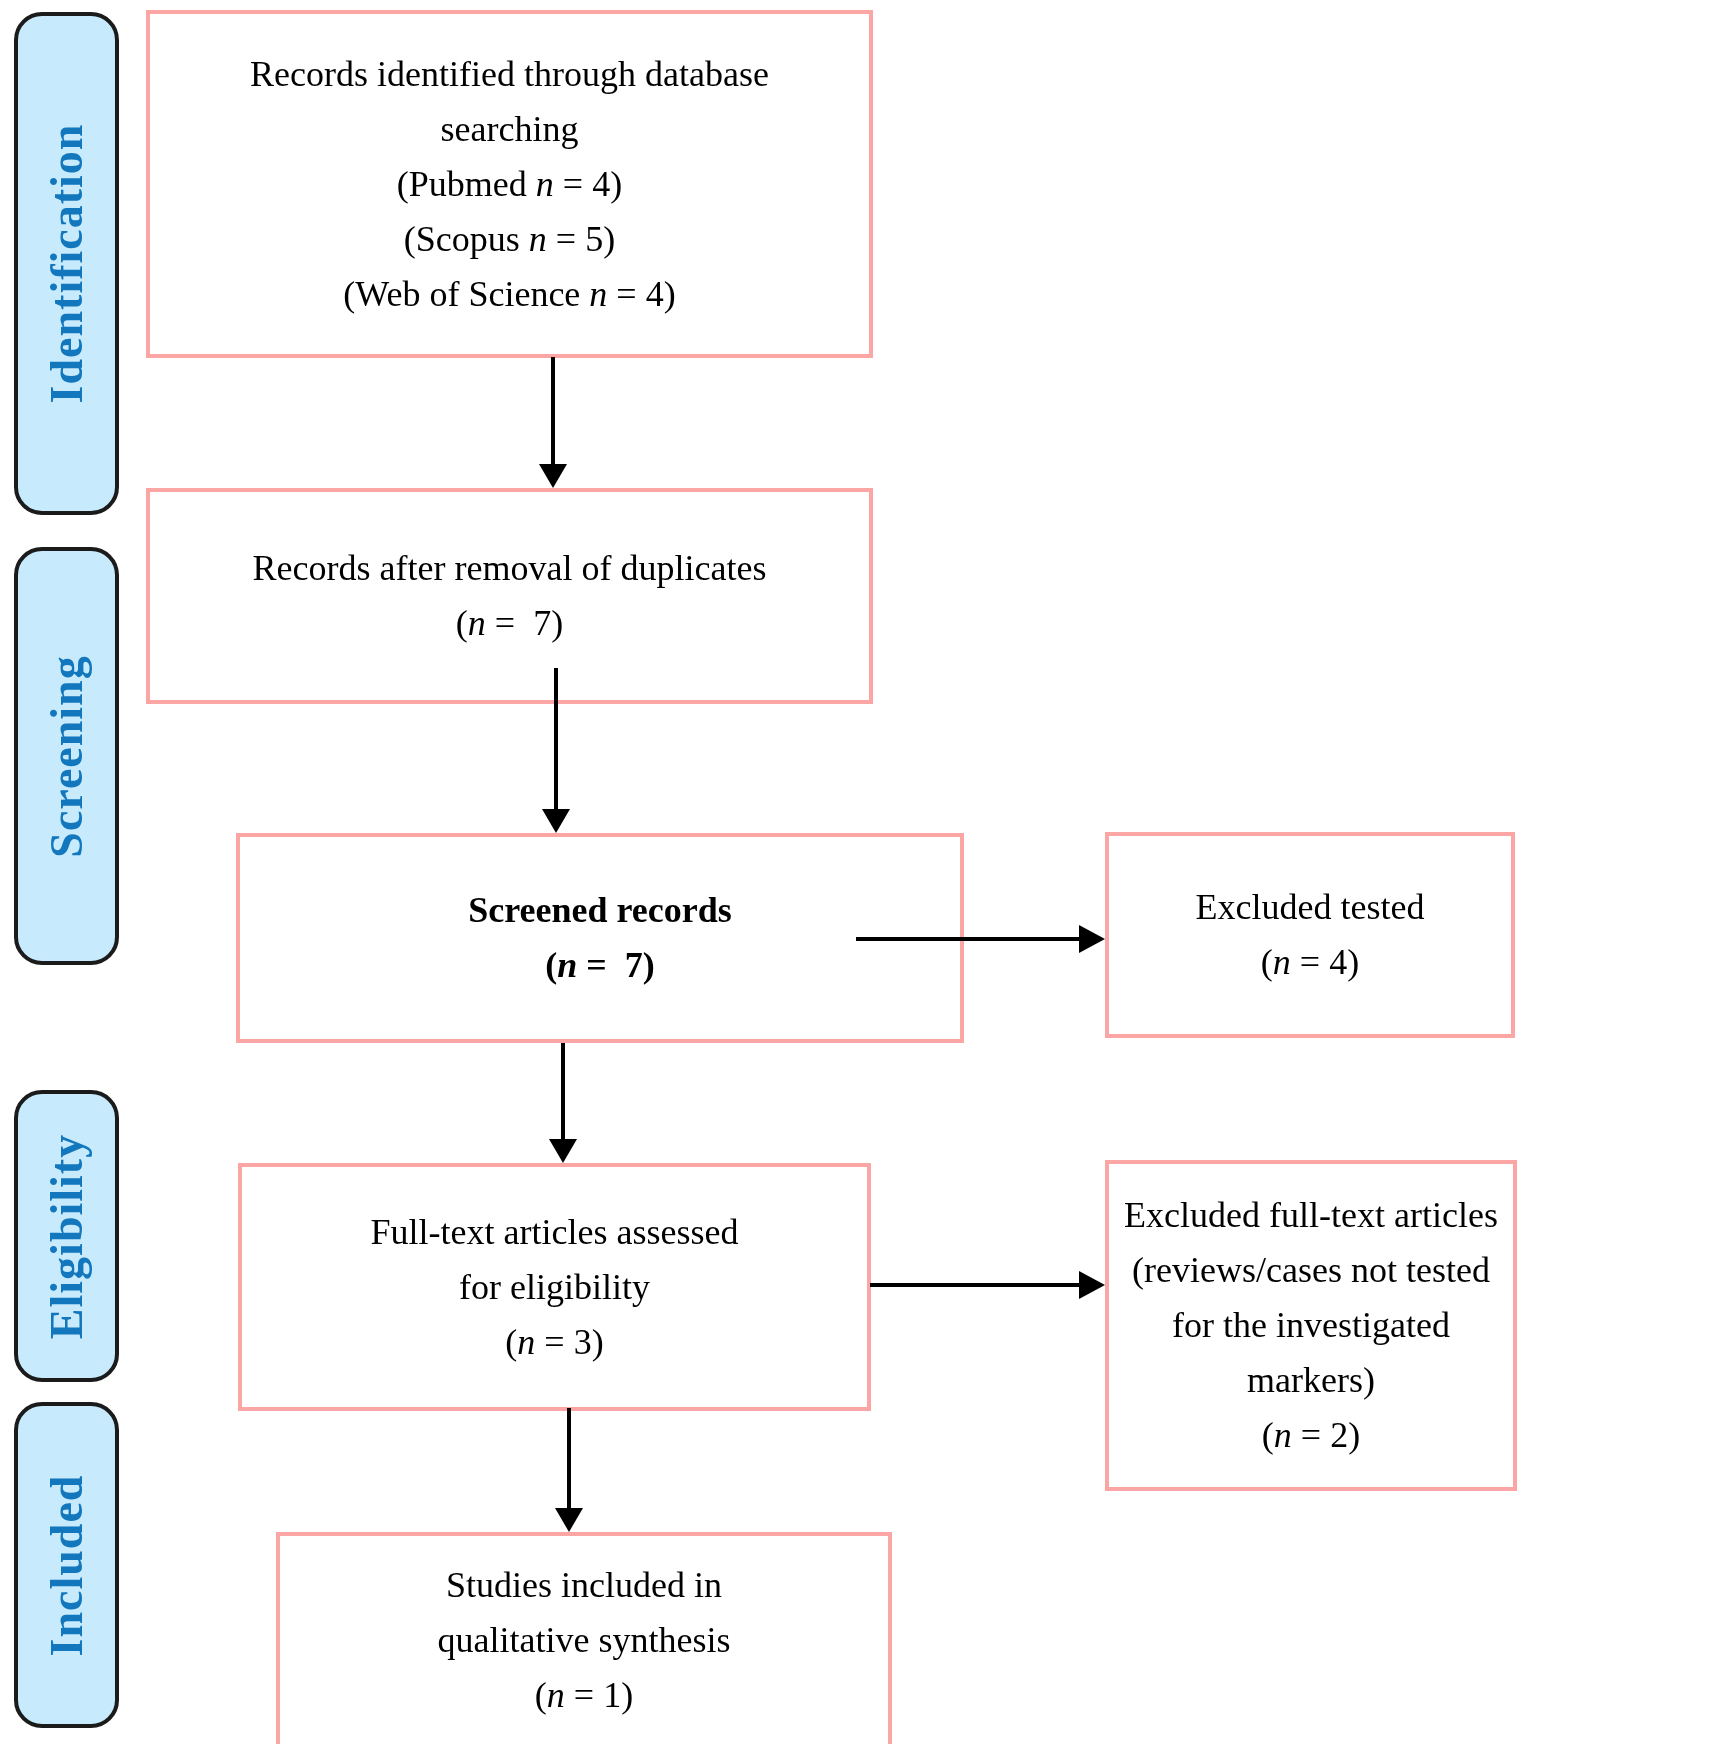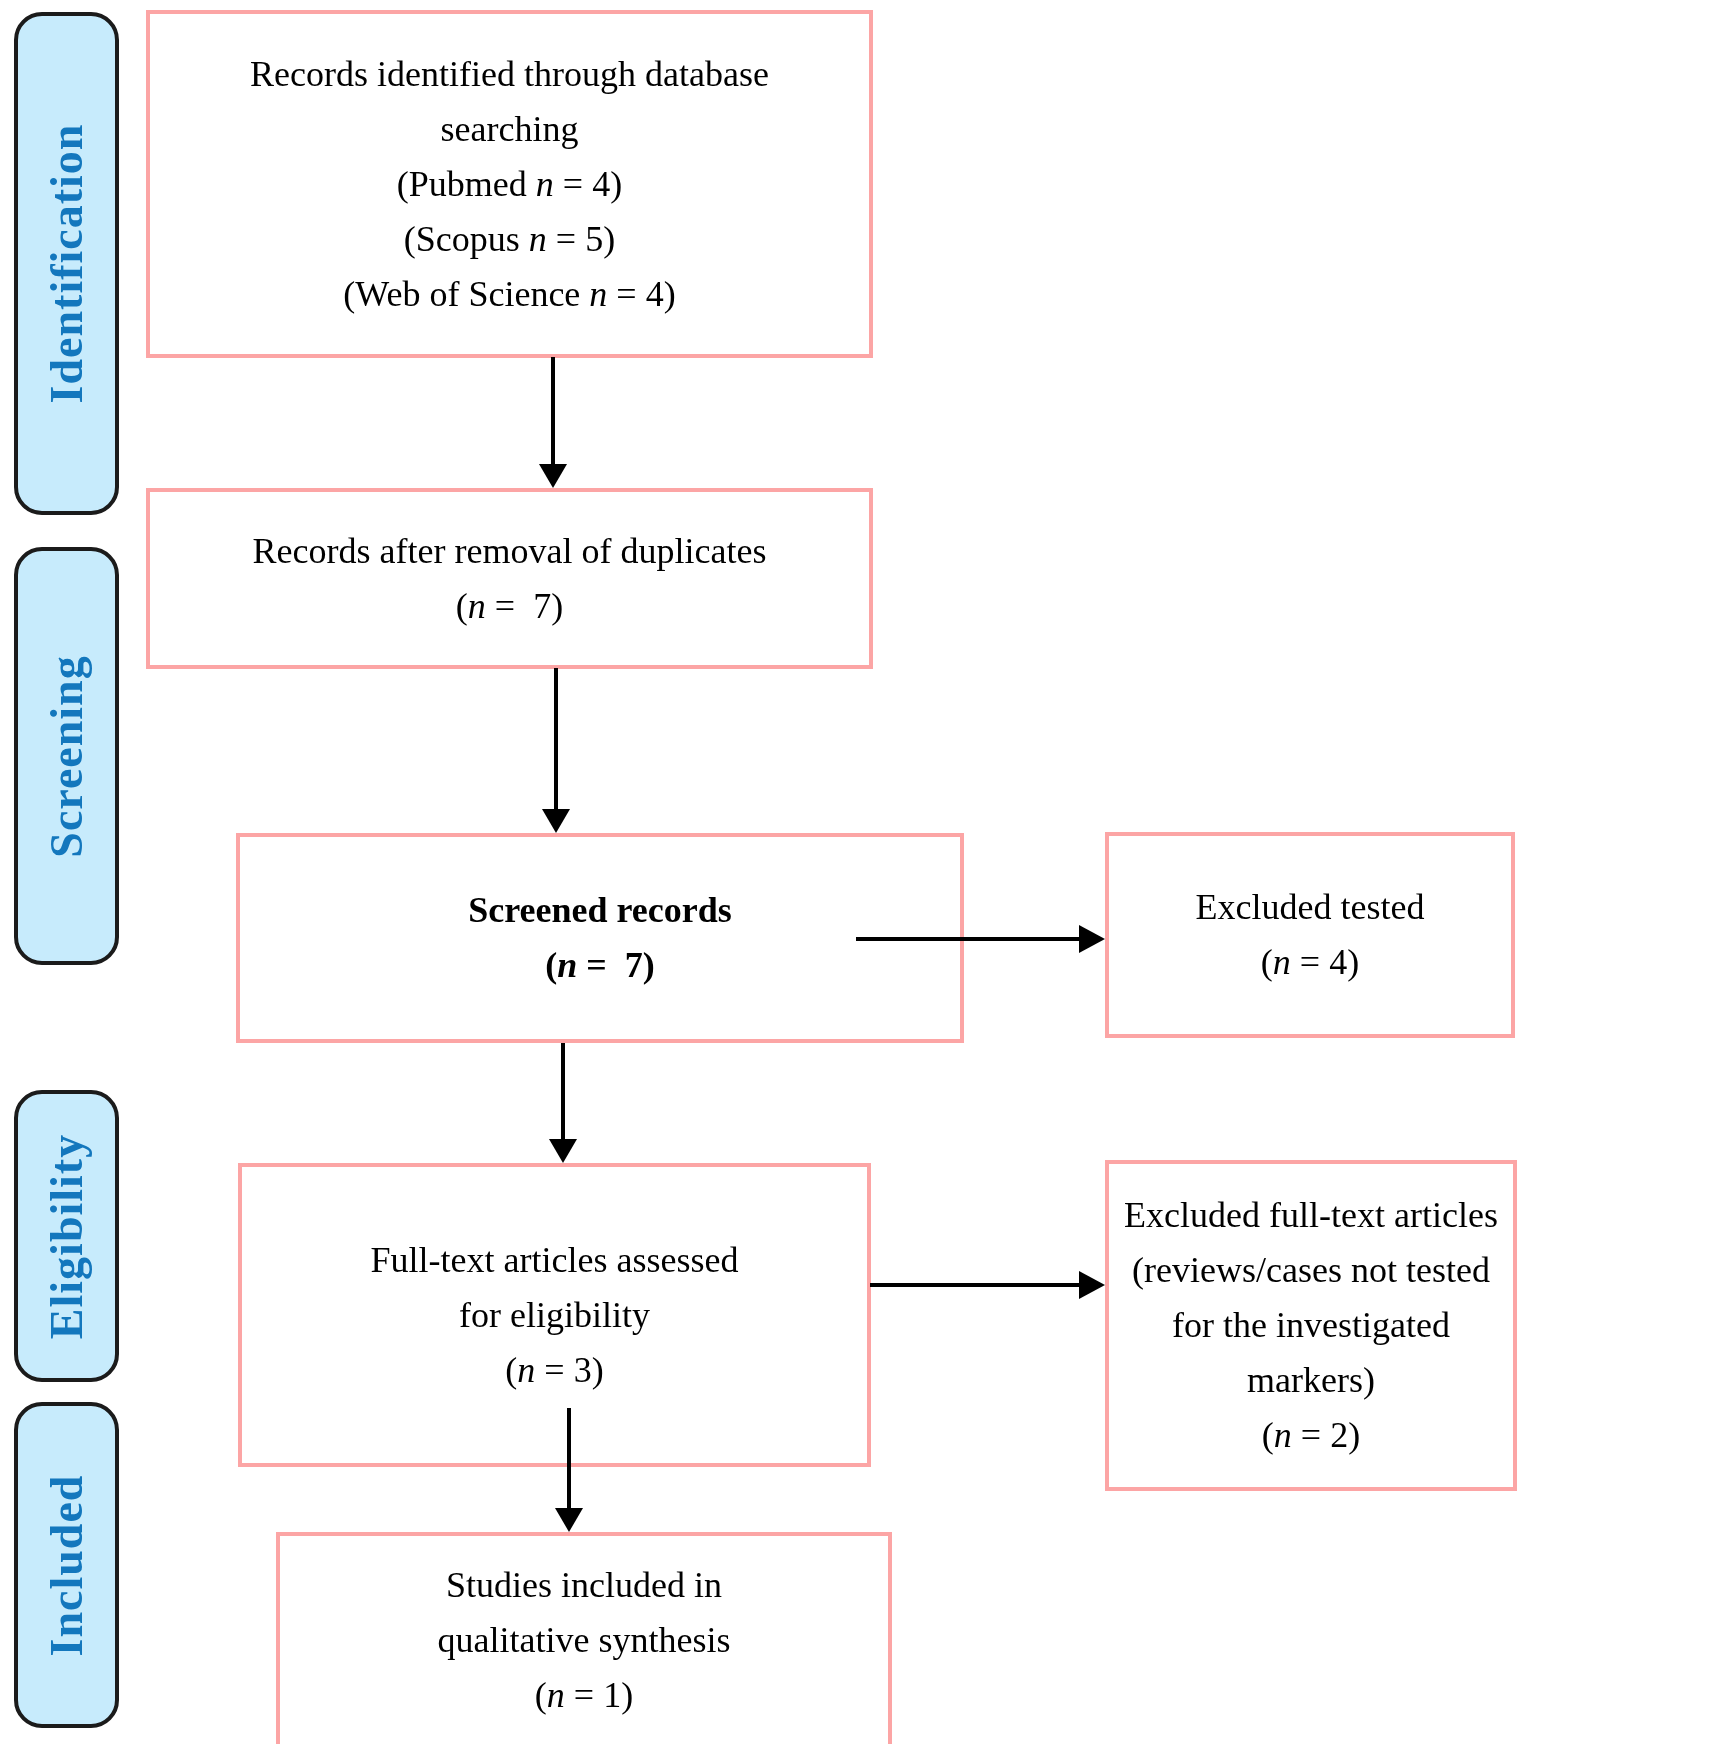--- a/index.html
+++ b/index.html
@@ -96,36 +96,36 @@
   </div>
 
   <div class="fbox" style="left:146px; top:10px; width:727px; height:348px;">
       <div class="line"><span>Records identified through database</span></div>
       <div class="line"><span>searching</span></div>
       <div class="line"><span>(Pubmed </span><span class="it">n</span><span> = 4)</span></div>
       <div class="line"><span>(Scopus </span><span class="it">n</span><span> = 5)</span></div>
       <div class="line"><span>(Web of Science </span><span class="it">n</span><span> = 4)</span></div>
     </div>
 
-  <div class="fbox" style="left:146px; top:488px; width:727px; height:181px;">
+  <div class="fbox" style="left:146px; top:488px; width:727px; height:216px;">
       <div class="line"><span>Records after removal of duplicates</span></div>
       <div class="line"><span>(</span><span class="it">n</span><span> =  7)</span></div>
     </div>
 
   <div class="fbox" style="left:236px; top:833px; width:728px; height:210px;font-weight:bold;">
       <div class="line"><span>Screened records</span></div>
       <div class="line"><span>(</span><span class="it">n</span><span> =  7)</span></div>
     </div>
 
   <div class="fbox" style="left:1105px; top:832px; width:410px; height:206px;">
       <div class="line"><span>Excluded tested</span></div>
       <div class="line"><span>(</span><span class="it">n</span><span> = 4)</span></div>
     </div>
 
-  <div class="fbox" style="left:238px; top:1163px; width:633px; height:304px;">
+  <div class="fbox" style="left:238px; top:1163px; width:633px; height:248px;">
       <div class="line"><span>Full-text articles assessed</span></div>
       <div class="line"><span>for eligibility</span></div>
       <div class="line"><span>(</span><span class="it">n</span><span> = 3)</span></div>
     </div>
 
   <div class="fbox" style="left:1105px; top:1160px; width:412px; height:331px;">
       <div class="line"><span>Excluded full-text articles</span></div>
       <div class="line"><span>(reviews/cases not tested</span></div>
       <div class="line"><span>for the investigated</span></div>
       <div class="line"><span>markers)</span></div>

